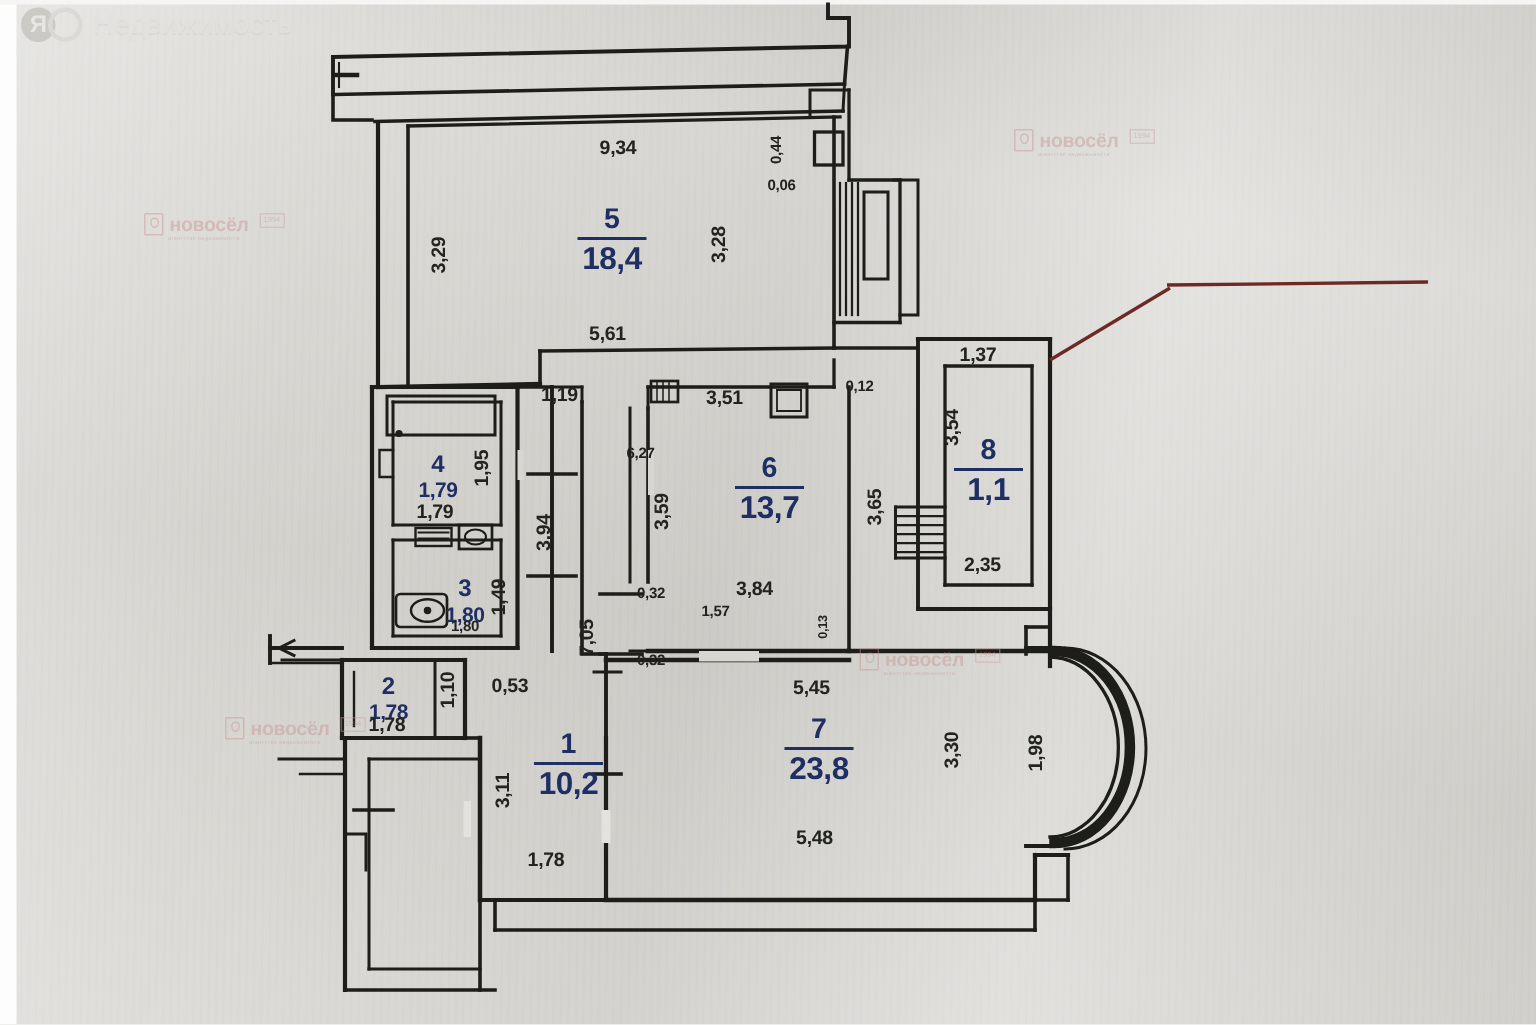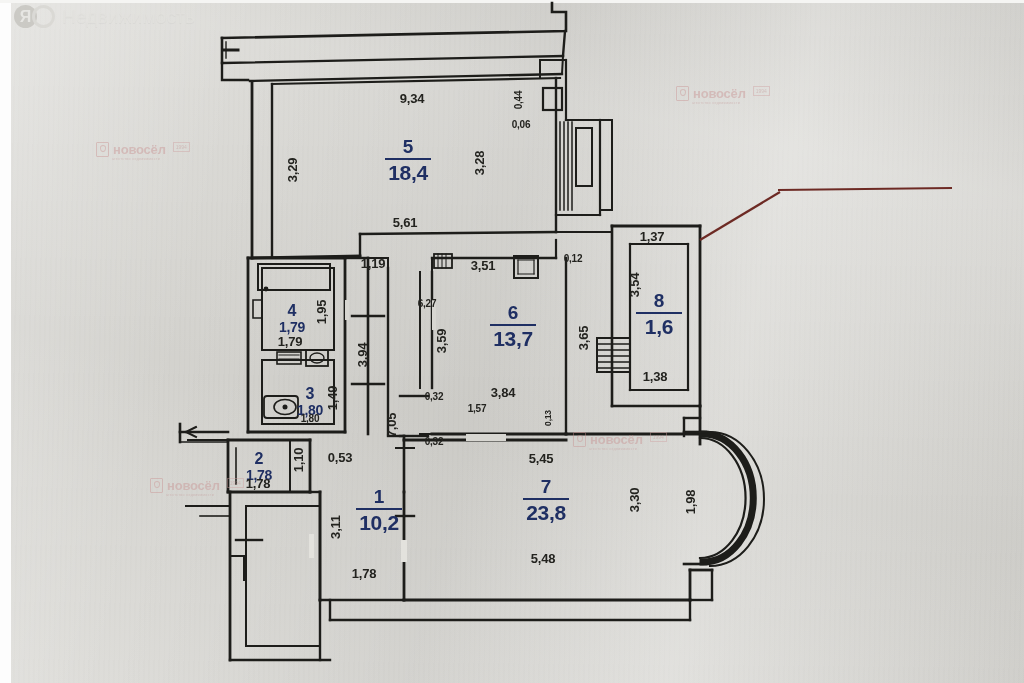--- a/index.html
+++ b/index.html
@@ -451,21 +451,21 @@
         <span class="rl-area">13,7</span>
       </div>
       <div class="room-label" style="left: 546px; top: 500px;">
         <span class="rl-num">7</span>
         <span class="rl-rule" style="width: 46px;"></span>
         <span class="rl-area">23,8</span>
       </div>
       <div class="room-label" style="left: 659px; top: 314px;">
         <span class="rl-num">8</span>
         <span class="rl-rule" style="width: 46px;"></span>
-        <span class="rl-area">1,6</span>
+        <span class="rl-area">1,1</span>
       </div>
     </div>
 
   <div id="dims-container">
       <div class="dim" style="left: 412px; top: 98px; transform: translate(-50%, -50%) rotate(0deg);">9,34</div>
       <div class="dim" style="left: 405px; top: 222px; transform: translate(-50%, -50%) rotate(0deg);">5,61</div>
       <div class="dim" style="left: 479px; top: 163px; transform: translate(-50%, -50%) rotate(-90deg);">3,28</div>
       <div class="dim" style="left: 292px; top: 170px; transform: translate(-50%, -50%) rotate(-90deg);">3,29</div>
       <div class="dim tiny" style="left: 518px; top: 100px; transform: translate(-50%, -50%) rotate(-90deg);">0,44</div>
       <div class="dim tiny" style="left: 521px; top: 124px; transform: translate(-50%, -50%) rotate(0deg);">0,06</div>
@@ -486,20 +486,20 @@
       <div class="dim tiny" style="left: 427px; top: 303px; transform: translate(-50%, -50%) rotate(0deg);">6,27</div>
       <div class="dim" style="left: 441px; top: 341px; transform: translate(-50%, -50%) rotate(-90deg);">3,59</div>
       <div class="dim" style="left: 583px; top: 338px; transform: translate(-50%, -50%) rotate(-90deg);">3,65</div>
       <div class="dim" style="left: 503px; top: 392px; transform: translate(-50%, -50%) rotate(0deg);">3,84</div>
       <div class="dim tiny" style="left: 477px; top: 408px; transform: translate(-50%, -50%) rotate(0deg);">1,57</div>
       <div class="dim tiny" style="left: 434px; top: 396px; transform: translate(-50%, -50%) rotate(0deg);">0,32</div>
       <div class="dim tiny" style="left: 434px; top: 441px; transform: translate(-50%, -50%) rotate(0deg);">0,32</div>
       <div class="dim xtiny" style="left: 548px; top: 418px; transform: translate(-50%, -50%) rotate(-90deg);">0,13</div>
       <div class="dim" style="left: 652px; top: 236px; transform: translate(-50%, -50%) rotate(0deg);">1,37</div>
       <div class="dim" style="left: 634px; top: 285px; transform: translate(-50%, -50%) rotate(-90deg);">3,54</div>
-      <div class="dim" style="left: 655px; top: 376px; transform: translate(-50%, -50%) rotate(0deg);">1,38</div>
+      <div class="dim" style="left: 655px; top: 376px; transform: translate(-50%, -50%) rotate(0deg);">2,35</div>
       <div class="dim" style="left: 541px; top: 458px; transform: translate(-50%, -50%) rotate(0deg);">5,45</div>
       <div class="dim" style="left: 543px; top: 558px; transform: translate(-50%, -50%) rotate(0deg);">5,48</div>
       <div class="dim" style="left: 634px; top: 500px; transform: translate(-50%, -50%) rotate(-90deg);">3,30</div>
       <div class="dim" style="left: 690px; top: 502px; transform: translate(-50%, -50%) rotate(-90deg);">1,98</div>
     </div>
 
 </div>
 
 </body></html>

